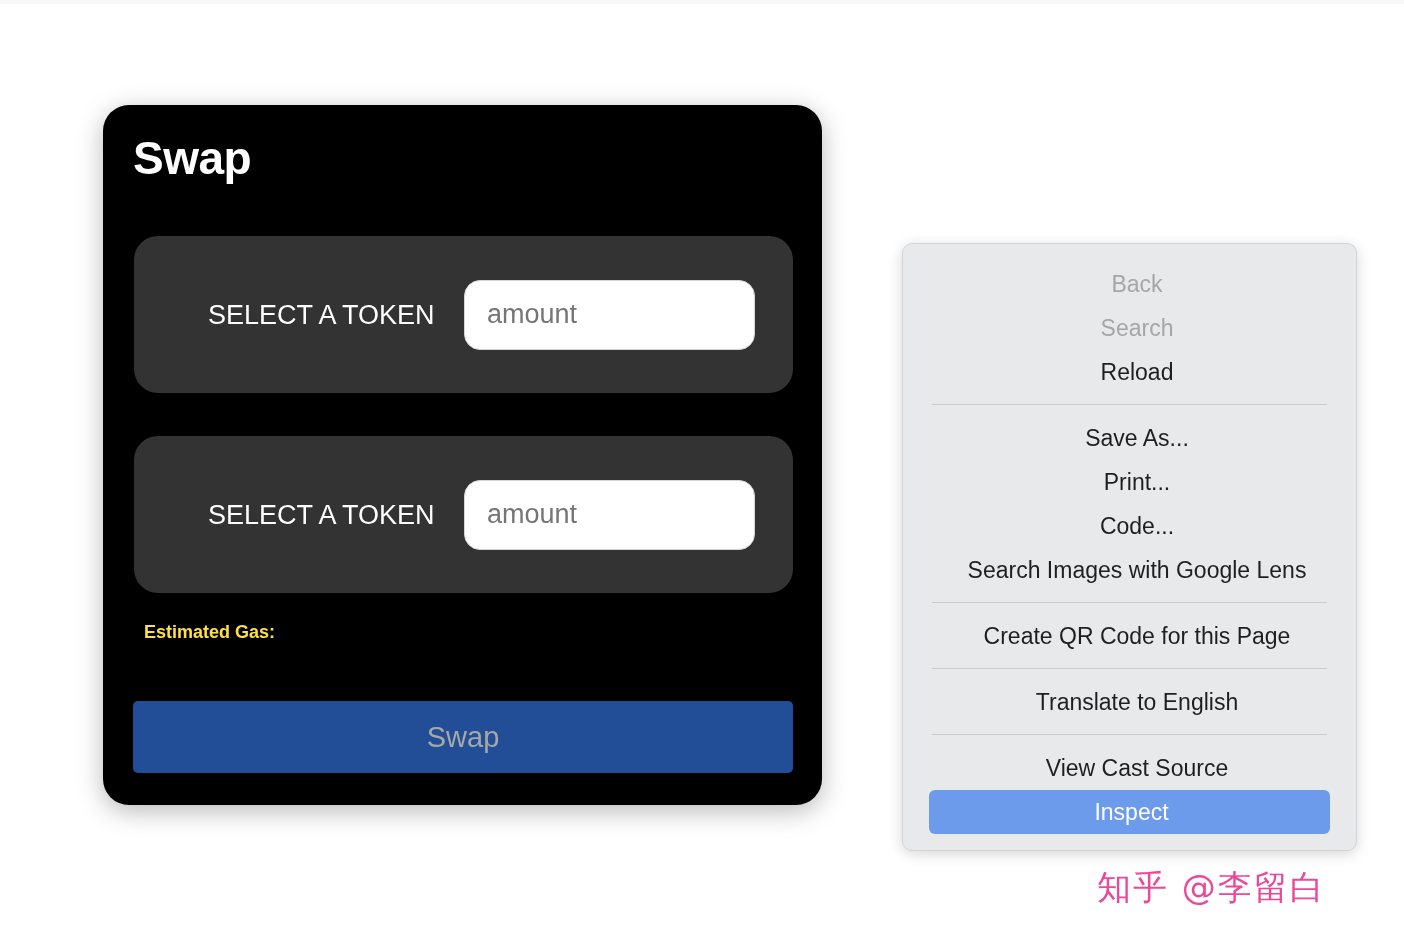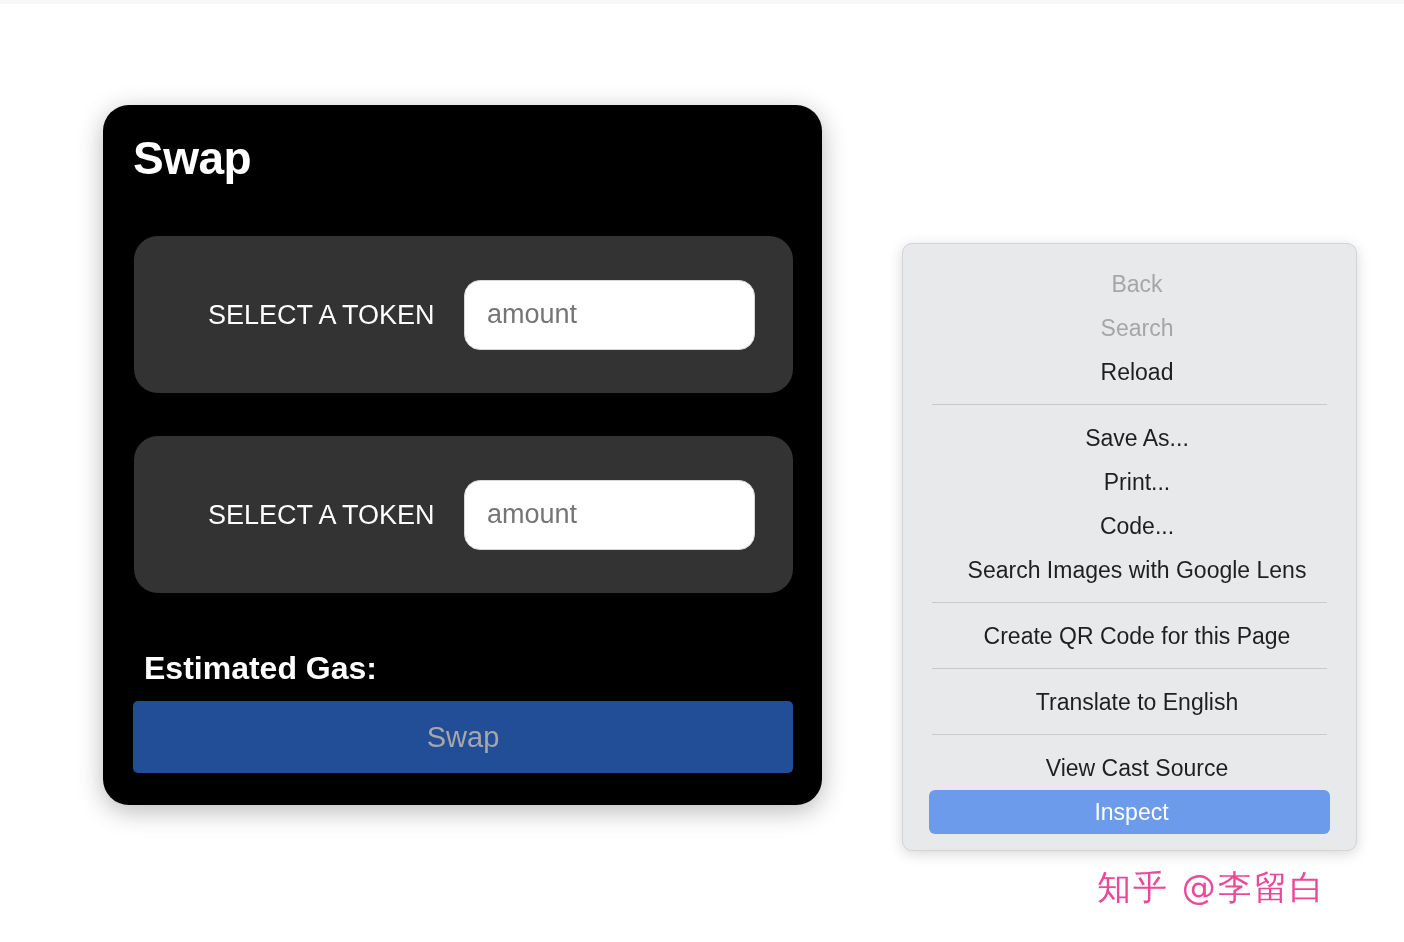--- a/index.html
+++ b/index.html
@@ -88,24 +88,24 @@
     outline: none;
   }
   .amount-input::placeholder {
     color: #757575;
     opacity: 1;
   }
 
   .gas-label {
     position: absolute;
     left: 41px;
-    top: 545px;
-    font-size: 32px;
+    top: 517px;
+    font-size: 18px;
     font-weight: bold;
-    color: #ffffff;
+    color: #fde047;
     white-space: nowrap;
   }
 
   .swap-button {
     position: absolute;
     left: 30px;
     top: 596px;
     width: 660px;
     height: 72px;
     background: #214E96;

